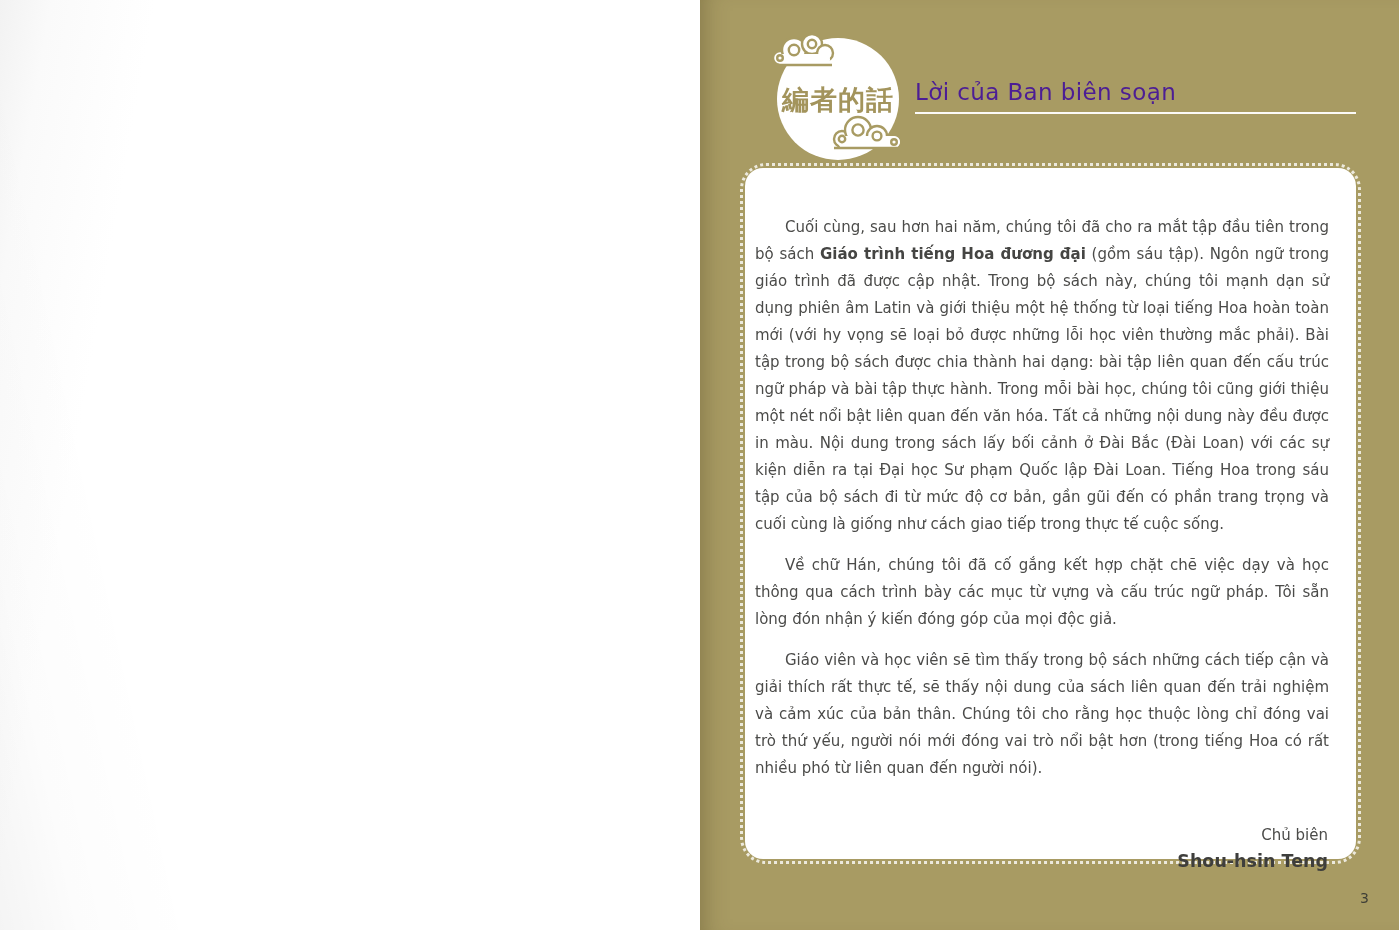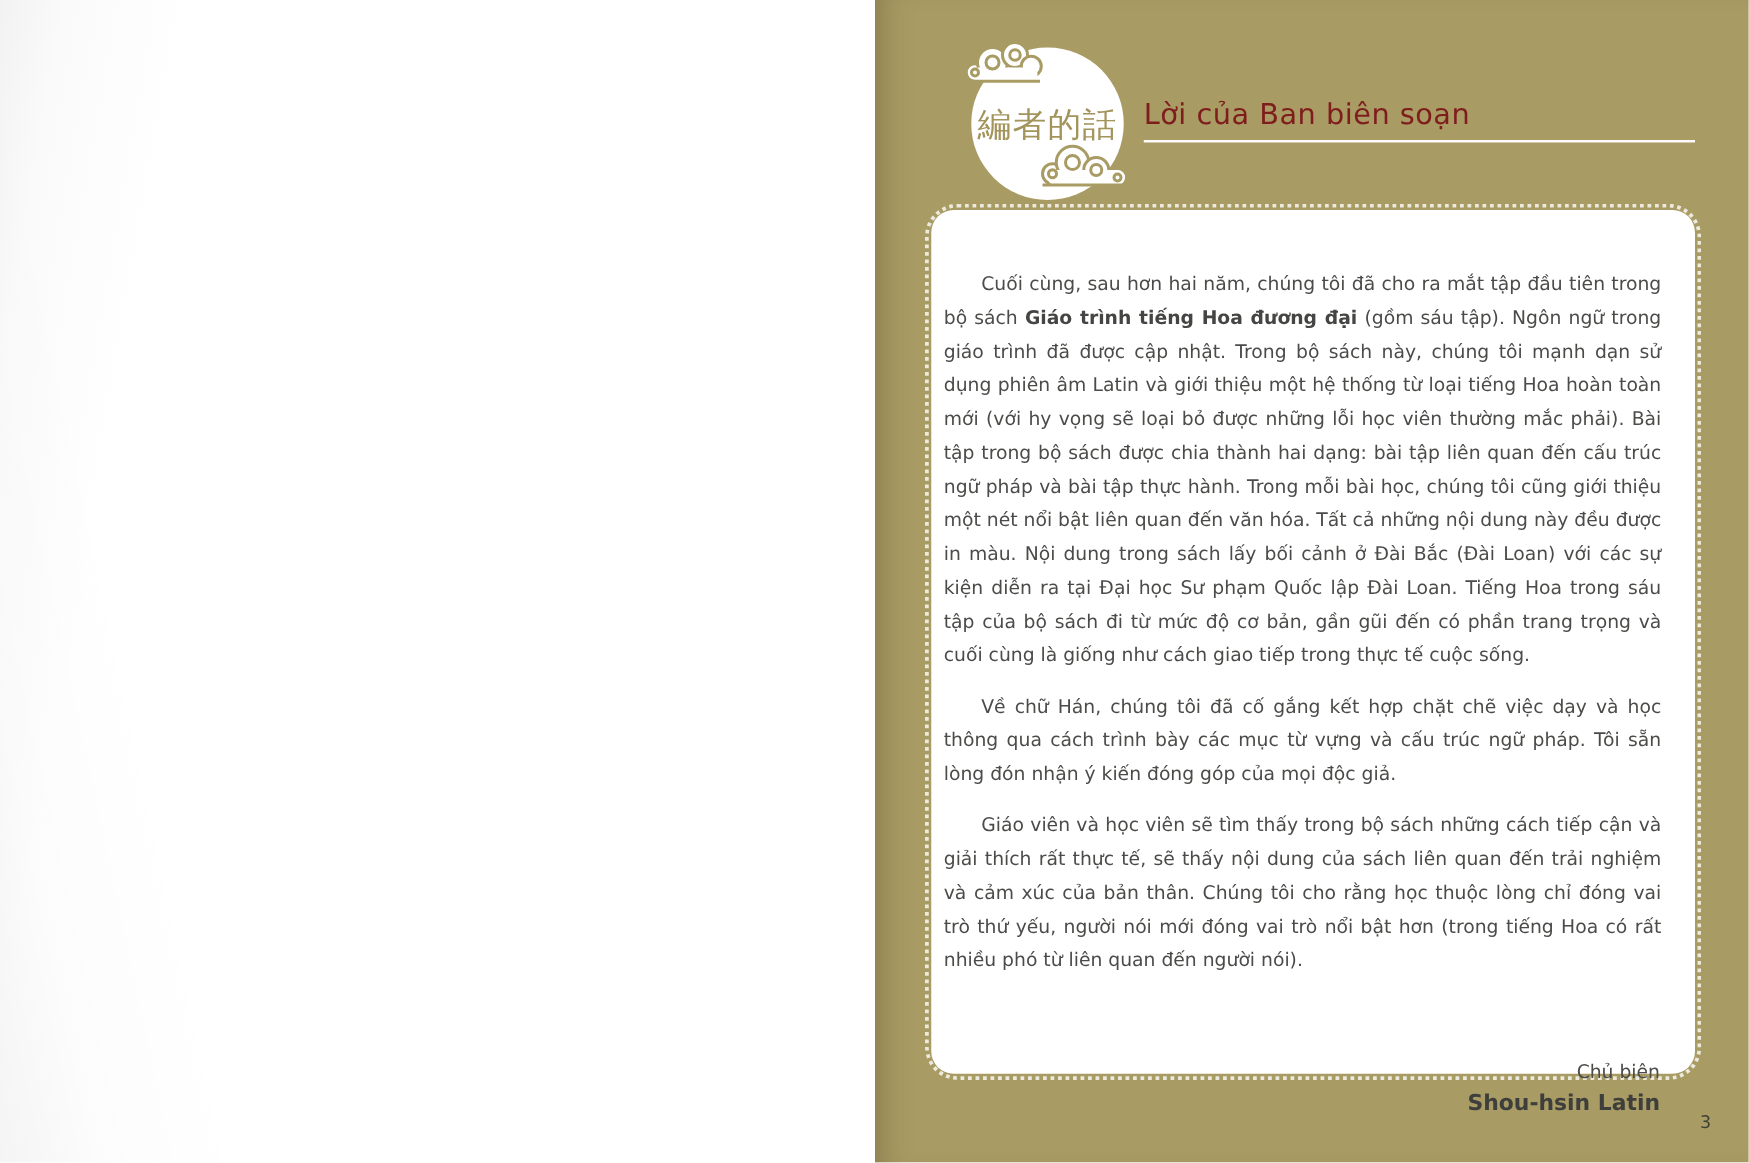--- a/index.html
+++ b/index.html
@@ -21,27 +21,27 @@
     background:#a89b63;
     box-shadow: inset 22px 0 26px -20px rgba(60,50,20,0.35);
   }
 
   
   .emblem { position:absolute; left:62px; top:26px; width:152px; height:142px; }
   .emblem svg { position:absolute; left:0; top:0; }
   .emblem-text {
     position:absolute; left:14px; top:56px; width:124px;
     text-align:center; font-size:27px; letter-spacing:1px;
-    color:#a3945c; font-family:"DejaVu Serif","Liberation Serif",serif; font-weight:normal;
+    color:#a3945c; font-family:"DejaVu Serif","Liberation Serif",serif; font-weight:bold;
   }
 
   
   .page-title {
     position:absolute; left:215px; top:79px;
-    font-size:23px; font-weight:400; letter-spacing:0.4px; color:#7f1d1d;
+    font-size:23px; font-weight:400; letter-spacing:0.4px; color:#4c1d95;
   }
   .title-rule {
     position:absolute; left:215px; top:112px; width:441px; height:2px;
     background:rgba(255,255,255,0.95);
   }
 
   
   .card-outer {
     position:absolute; left:40px; top:163px; width:621px; height:701px;
     border:3px dotted rgba(255,255,255,0.78); border-radius:26px;
@@ -51,21 +51,21 @@
     background:#ffffff; border-radius:18px;
     padding:46px 27px 0 10px;
   }
 
   .card p {
     font-size:15px; line-height:27px; text-align:justify;
     color:#4b4b49; text-indent:30px; margin-bottom:14px;
   }
   .card p b { font-weight:bold; color:#454543; }
 
-  .signature { margin-top:66px; text-align:right; padding-right:1px; }
+  .signature { margin-top:44px; text-align:right; padding-right:1px; }
   .signature .role { font-size:15px; color:#4b4b49; }
   .signature .name { font-size:17.5px; font-weight:bold; color:#3e3e3c; margin-top:7px; }
 
   .page-number {
     position:absolute; right:30px; bottom:24px;
     font-size:14px; color:#3f3f37;
   }
 </style>
 </head>
 <body>
@@ -116,21 +116,21 @@
       <div class="card">
 
         <p><span>Cuối cùng, sau hơn hai năm, chúng tôi đã cho ra mắt tập đầu tiên trong bộ sách </span><b>Giáo trình tiếng Hoa đương đại</b><span> (gồm sáu tập). Ngôn ngữ trong giáo trình đã được cập nhật. Trong bộ sách này, chúng tôi mạnh dạn sử dụng phiên âm Latin và giới thiệu một hệ thống từ loại tiếng Hoa hoàn toàn mới (với hy vọng sẽ loại bỏ được những lỗi học viên thường mắc phải). Bài tập trong bộ sách được chia thành hai dạng: bài tập liên quan đến cấu trúc ngữ pháp và bài tập thực hành. Trong mỗi bài học, chúng tôi cũng giới thiệu một nét nổi bật liên quan đến văn hóa. Tất cả những nội dung này đều được in màu. Nội dung trong sách lấy bối cảnh ở Đài Bắc (Đài Loan) với các sự kiện diễn ra tại Đại học Sư phạm Quốc lập Đài Loan. Tiếng Hoa trong sáu tập của bộ sách đi từ mức độ cơ bản, gần gũi đến có phần trang trọng và cuối cùng là giống như cách giao tiếp trong thực tế cuộc sống.</span></p>
 
         <p>Về chữ Hán, chúng tôi đã cố gắng kết hợp chặt chẽ việc dạy và học thông qua cách trình bày các mục từ vựng và cấu trúc ngữ pháp. Tôi sẵn lòng đón nhận ý kiến đóng góp của mọi độc giả.</p>
 
         <p>Giáo viên và học viên sẽ tìm thấy trong bộ sách những cách tiếp cận và giải thích rất thực tế, sẽ thấy nội dung của sách liên quan đến trải nghiệm và cảm xúc của bản thân. Chúng tôi cho rằng học thuộc lòng chỉ đóng vai trò thứ yếu, người nói mới đóng vai trò nổi bật hơn (trong tiếng Hoa có rất nhiều phó từ liên quan đến người nói).</p>
 
         <div class="signature">
           <div class="role">Chủ biên</div>
-          <div class="name">Shou-hsin Latin</div>
+          <div class="name">Shou-hsin Teng</div>
         </div>
 
       </div>
     </div>
 
     <div class="page-number">3</div>
 
   </div>
 </div>
 

